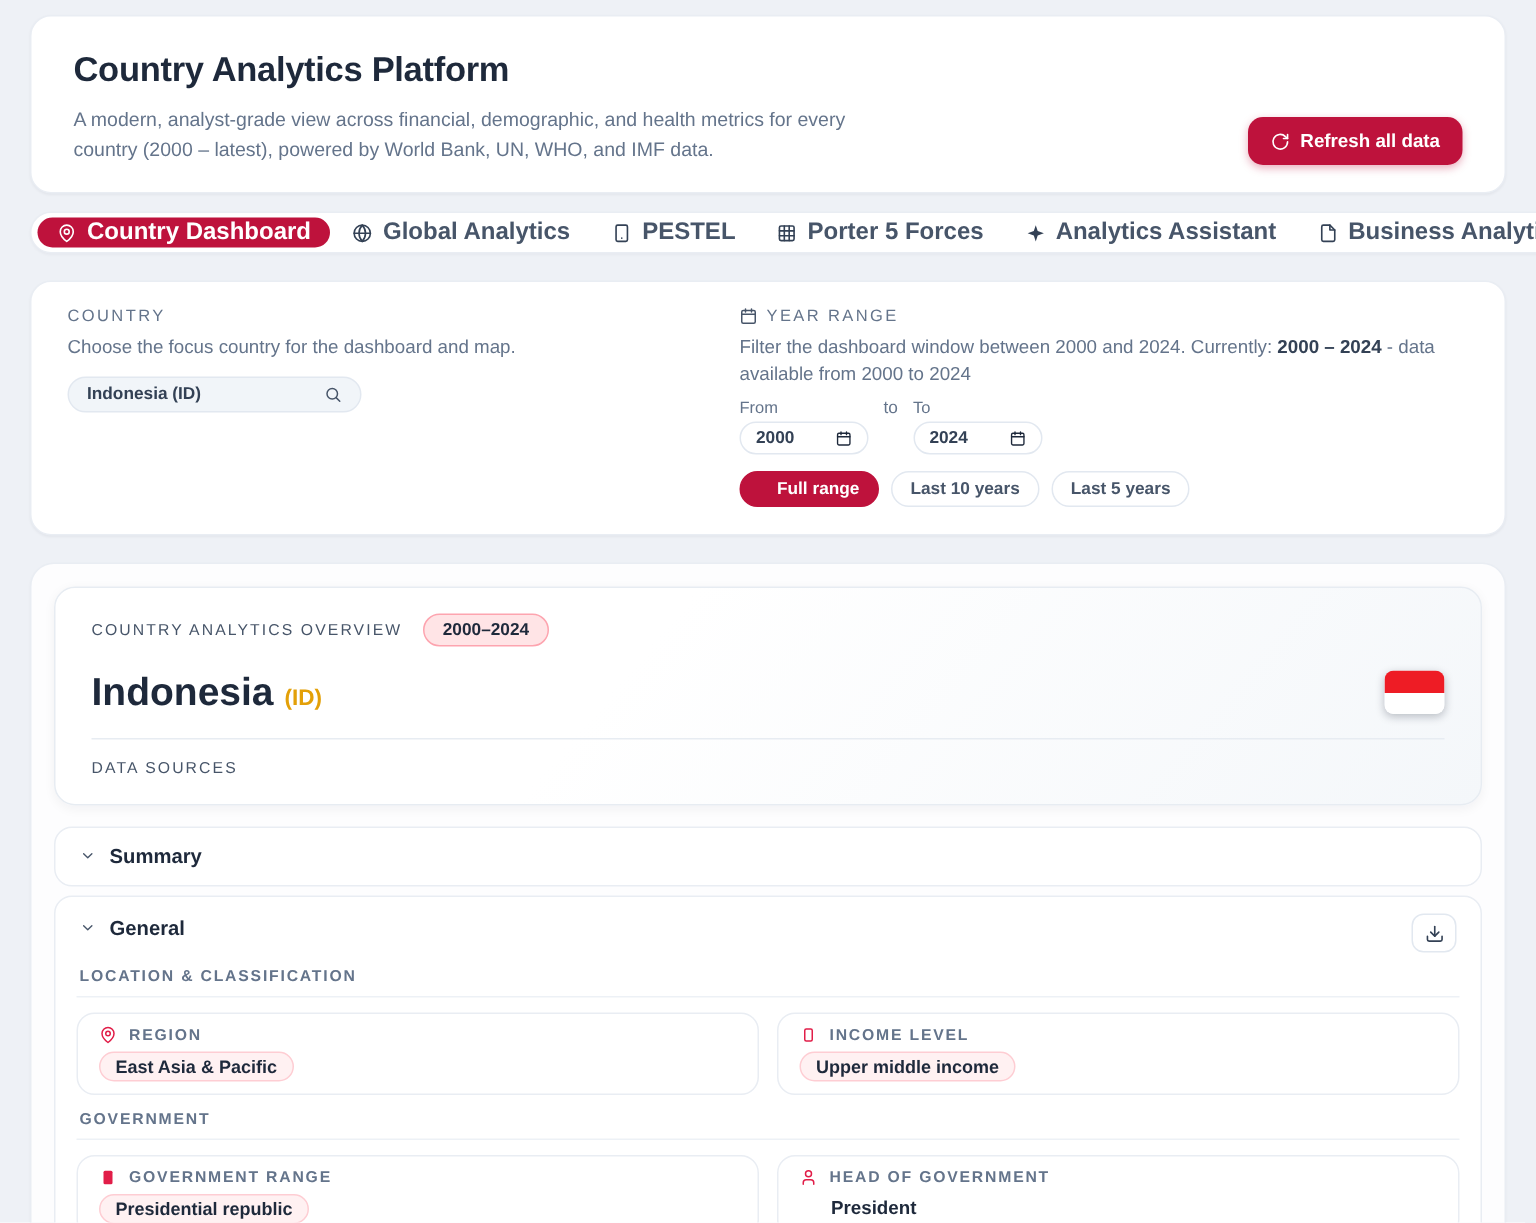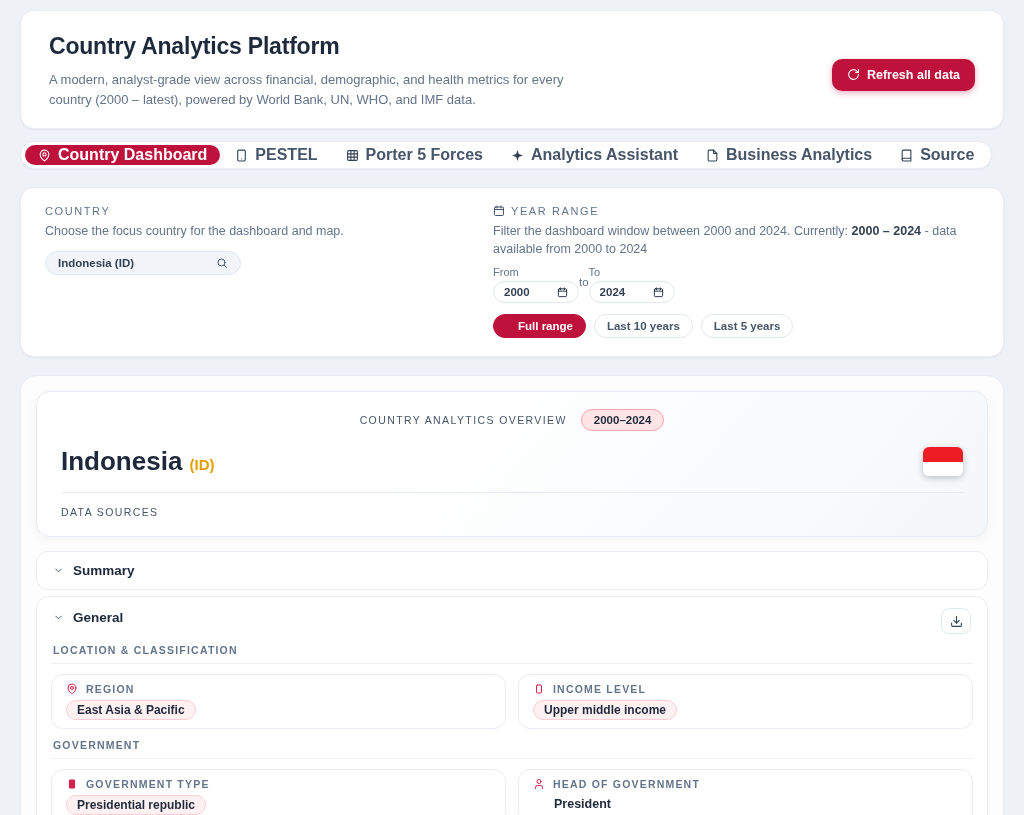--- a/index.html
+++ b/index.html
@@ -5,21 +5,21 @@
   * { box-sizing: border-box; }
   body {
     margin: 0; width: 1024px; height: 815px; overflow: hidden;
     background: #eef1f6; color: #1e293b;
     font-family: "Liberation Sans", "DejaVu Sans", sans-serif;
   }
   .page { padding: 10px 20px 0; }
   .card { background:#fff; border:1px solid #e9edf3; border-radius:14px; box-shadow:0 1px 2px rgba(15,23,42,.05); }
 
   
-  .header-card { display:flex; justify-content:space-between; align-items:center; padding:22px 28px 18px; margin-bottom:12px; }
+  .header-card { display:flex; justify-content:space-between; align-items:flex-end; padding:22px 28px 18px; margin-bottom:12px; }
   h1 { font-size:23px; font-weight:800; margin:0 0 10px; letter-spacing:-.2px; color:#1e293b; }
   .subtitle { margin:0; font-size:13px; line-height:1.55; color:#64748b; max-width:555px; }
   .btn-primary { display:inline-flex; align-items:center; gap:7px; background:#be123c; color:#fff; border:none;
     border-radius:10px; padding:9px 15px; font-size:12.5px; font-weight:700; margin-top:6px; cursor:pointer;
     font-family:inherit; box-shadow:0 2px 6px rgba(190,18,60,.35); }
 
   
   .navbar { display:inline-flex; align-items:center; gap:2px; background:#fff; border:1px solid #e9edf3;
     border-radius:999px; padding:3px 4px; margin-bottom:18px; box-shadow:0 1px 2px rgba(15,23,42,.04); }
   .tab { display:inline-flex; align-items:center; gap:7px; border:none; background:transparent; color:#475569;
@@ -38,35 +38,35 @@
   .desc b { color:#334155; }
   .input-pill { display:inline-flex; align-items:center; justify-content:space-between; background:#f1f5f9;
     border:1px solid #e2e8f0; border-radius:999px; padding:5px 12px; }
   .input-pill input { border:none; background:transparent; outline:none; font-size:11.5px; font-weight:600;
     color:#334155; font-family:inherit; padding:0; }
   .country-input-wrap { width:196px; }
   .country-input-wrap input { width:150px; }
   .input-pill .icon { color:#475569; }
   .year-col { flex:1; }
   .year-col .desc { margin:6px 0 8px; }
-  .range-row { display:flex; align-items:center; gap:0; margin-bottom:11px; }
+  .range-row { display:flex; align-items:flex-start; gap:10px; margin-bottom:11px; }
   .year-field label { display:block; font-size:11px; color:#64748b; margin-bottom:3px; }
   .input-pill.year { background:#fff; padding:4px 10px; width:86px; }
   .input-pill.year input { width:42px; }
   .to-sep { font-size:11.5px; color:#64748b; padding-bottom:6px; }
   .chips { display:flex; gap:8px; }
   .chip { border-radius:999px; font-size:11.5px; font-weight:600; padding:5px 12px; background:#fff;
     border:1px solid #e2e8f0; color:#475569; cursor:pointer; font-family:inherit; }
   .chip.active { background:#be123c; border-color:#be123c; color:#fff;padding-left:24px; }
 
   
   .main-card { background:#fdfdfe; border:1px solid #e9edf3; border-radius:16px; padding:15px; box-shadow:0 1px 2px rgba(15,23,42,.04); }
   .overview-card { background:linear-gradient(130deg,#ffffff 40%,#f4f7fa); border:1px solid #e7ecf2; border-radius:14px;
     padding:17px 24px 18px; box-shadow:0 2px 8px rgba(15,23,42,.05); }
-  .overview-top { display:flex; align-items:center; gap:14px; margin-bottom:15px;justify-content:center; }
+  .overview-top { display:flex; align-items:center; gap:14px; margin-bottom:15px; }
   .range-badge { background:#ffe4e6; border:1px solid #fda4af; color:#1e293b; font-size:11.5px; font-weight:700;
     border-radius:999px; padding:4px 12px; }
   .overview-title-row { display:flex; justify-content:space-between; align-items:center; }
   .overview-title-row h2 { margin:0; font-size:26px; font-weight:800; color:#1e293b; }
   .code { color:#e3a008; font-size:15px; font-weight:700; }
   .flag { width:40px; height:29px; border-radius:6px; overflow:hidden; box-shadow:0 2px 6px rgba(15,23,42,.25); flex:none; }
   .flag-top { height:50%; background:#ee1c25; }
   .flag-bottom { height:50%; background:#fff; }
   .overview-card hr { border:none; border-top:1px solid #e7ecf2; margin:15px 0 13px; }
   .sources-row { display:flex; align-items:center; gap:14px; }
@@ -126,20 +126,30 @@
       <button class="tab active">
         <span class="icon i13">
           <svg viewBox="0 0 24 24" fill="none" stroke="currentColor" stroke-width="2" stroke-linecap="round" stroke-linejoin="round">
             <path d="M20 10c0 6-8 12-8 12s-8-6-8-12a8 8 0 0 1 16 0Z"></path>
             <circle cx="12" cy="10" r="3"></circle>
           </svg>
         </span>
         <span>Country Dashboard</span>
       </button>
 
+      <button class="tab">
+        <span class="icon i13">
+          <svg viewBox="0 0 24 24" fill="none" stroke="currentColor" stroke-width="2" stroke-linecap="round" stroke-linejoin="round">
+            <circle cx="12" cy="12" r="10"></circle>
+            <path d="M2 12h20"></path>
+            <path d="M12 2a15.3 15.3 0 0 1 4 10 15.3 15.3 0 0 1-4 10 15.3 15.3 0 0 1-4-10 15.3 15.3 0 0 1 4-10z"></path>
+          </svg>
+        </span>
+        <span>Global Analytics</span>
+      </button>
 
       <button class="tab">
         <span class="icon i13">
           <svg viewBox="0 0 24 24" fill="none" stroke="currentColor" stroke-width="2" stroke-linecap="round" stroke-linejoin="round">
             <rect x="5" y="2" width="14" height="20" rx="2"></rect>
             <path d="M12 18h.01"></path>
           </svg>
         </span>
         <span>PESTEL</span>
       </button>
@@ -342,21 +352,21 @@
             <div class="subhead">GOVERNMENT</div>
             <div class="fields">
 
                 <div class="field-card">
                   <div class="field-label">
                     <span class="icon i12">
                     <svg viewBox="0 0 24 24" fill="currentColor">
                       <rect x="6" y="3" width="12" height="18" rx="2"></rect>
                     </svg>
                   </span>
-                    <span>GOVERNMENT TYPE</span>
+                    <span>GOVERNMENT RANGE</span>
                   </div>
                   <div class="value badge">Presidential republic</div>
                 </div>
 
                 <div class="field-card">
                   <div class="field-label">
                     <span class="icon i12">
                     <svg viewBox="0 0 24 24" fill="none" stroke="currentColor" stroke-width="2" stroke-linecap="round" stroke-linejoin="round">
                       <path d="M19 21v-2a4 4 0 0 0-4-4H9a4 4 0 0 0-4 4v2"></path>
                       <circle cx="12" cy="7" r="4"></circle>

